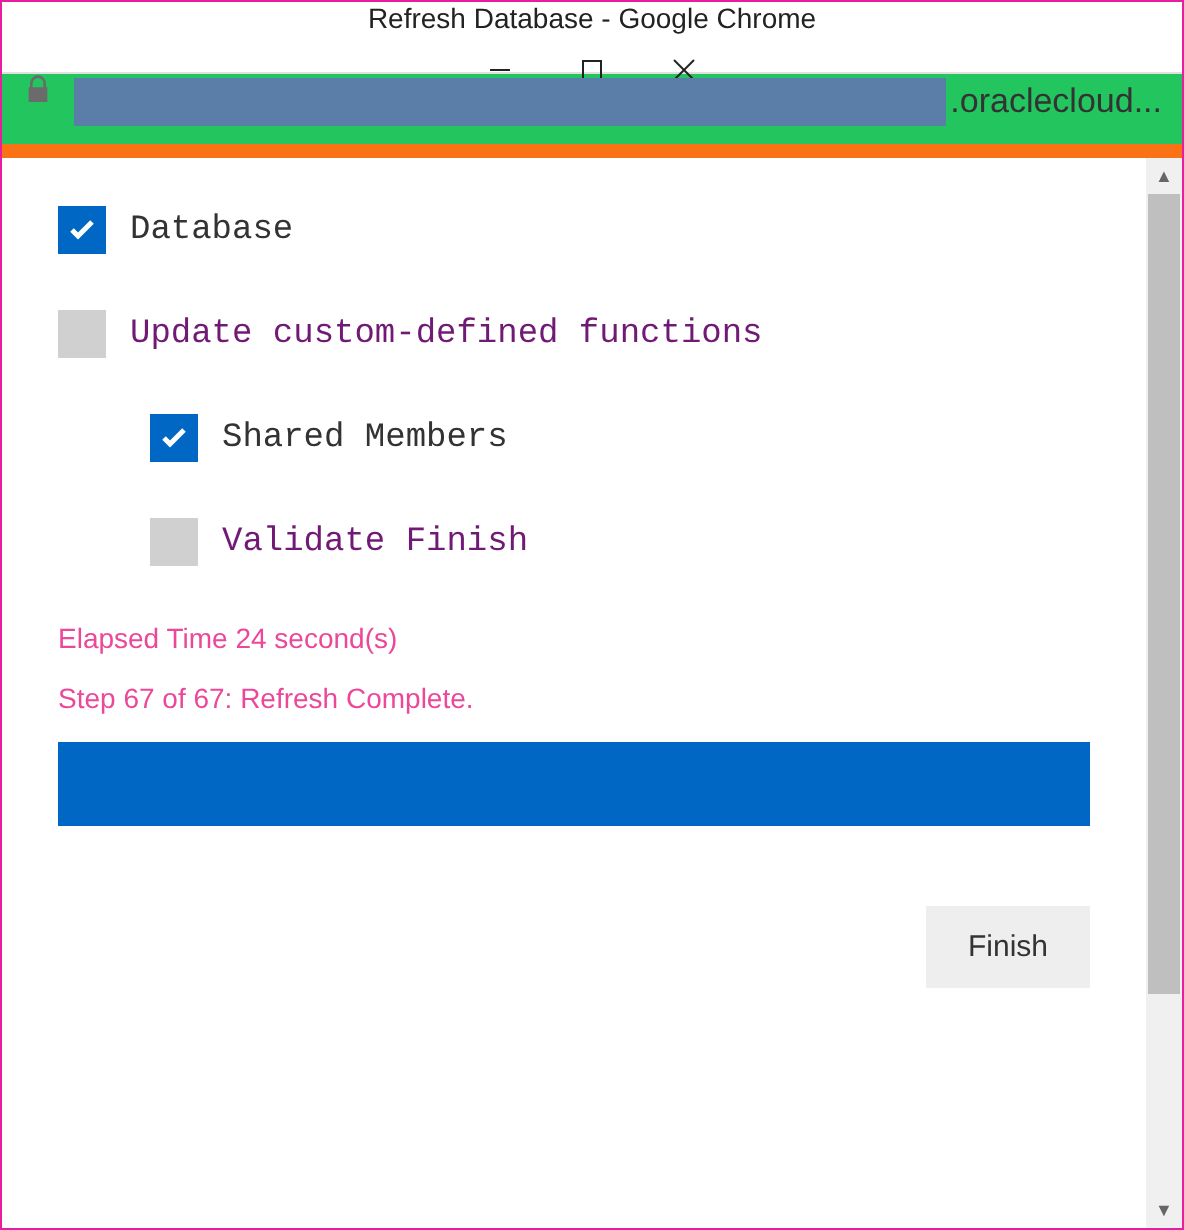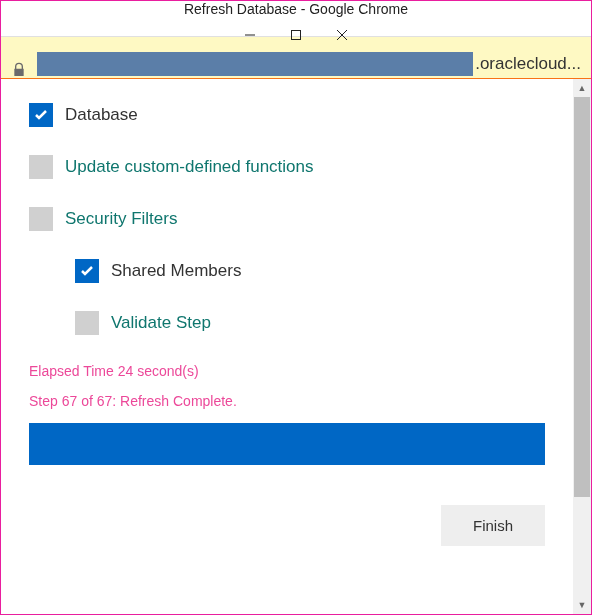--- a/index.html
+++ b/index.html
@@ -30,25 +30,25 @@
     .win-controls {
       display: flex;
     }
     .win-btn {
       width: 46px; height: 36px;
       display: flex; align-items: center; justify-content: center;
       color: #222;
     }
     .addrbar {
       display: flex;
-      align-items: flex-end;
-      background: #fef9c3;
+      align-items: flex-start;
+      background: #22c55e;
       height: 42px;
       padding: 0 10px;
-      border-bottom: 1px solid #f97316;
+      border-bottom: 7px solid #f97316;
     }
     .lock-icon {
       width: 16px; height: 16px;
       margin-right: 10px;
       color: #6b6b6b;
     }
     .url-box {
       flex: 1;
       display: flex;
       align-items: center;
@@ -91,51 +91,52 @@
       background: #bfbfbf;
     }
     .content {
       padding: 24px 28px 20px 28px;
       margin-right: 18px;
     }
     .checkbox-row {
       display: flex;
       align-items: center;
       margin-bottom: 28px;
+      font-family: Liberation Mono, monospace;
     }
     .checkbox-row.nested { margin-left: 46px; }
     .cb {
       width: 24px; height: 24px;
       margin-right: 12px;
       display: flex; align-items: center; justify-content: center;
       flex-shrink: 0;
     }
     .cb.checked { background: #0067c5; }
     .cb.unchecked { background: #d0d0d0; }
     .cb-label { font-size: 17px; }
     .cb-label.enabled { color: #333; }
-    .cb-label.disabled { color: #0f766e; }
+    .cb-label.disabled { color: #701a75; }
     .status-text {
       font-size: 14px;
       color: #ec4899;
       margin: 8px 0 14px 0;
     }
     .progress-bar {
       height: 42px;
       background: #0067c5;
       margin-bottom: 40px;
     }
     .button-row {
       display: flex;
       justify-content: flex-end;
     }
     .finish-btn {
       background: #eeeeee;
       border: none;
-      padding: 12px 32px;
+      padding: 12px 21px;
       font-size: 15px;
       color: #333;
       font-family: inherit;
     }
     .check-svg { width: 16px; height: 16px; }
   </style>
 </head>
 <body>
 
 <div class="titlebar">
@@ -184,37 +185,33 @@
           </svg>
       </div>
       <span class="cb-label enabled">Database</span>
     </div>
 
     <div class="checkbox-row">
       <div class="cb unchecked"></div>
       <span class="cb-label disabled">Update custom-defined functions</span>
     </div>
 
-    <div class="checkbox-row">
-      <div class="cb unchecked"></div>
-      <span class="cb-label disabled">Security Filters</span>
-    </div>
 
     <div class="checkbox-row nested">
       <div class="cb checked">
         <svg class="check-svg" viewBox="0 0 16 16">
             <path d="M3 8l3 3 7-7" stroke="#fff" stroke-width="2.5" fill="none"></path>
           </svg>
       </div>
       <span class="cb-label enabled">Shared Members</span>
     </div>
 
     <div class="checkbox-row nested">
       <div class="cb unchecked"></div>
-      <span class="cb-label disabled">Validate Step</span>
+      <span class="cb-label disabled">Validate Finish</span>
     </div>
 
     <div class="status-text">Elapsed Time 24 second(s)</div>
     <div class="status-text">Step 67 of 67: Refresh Complete.</div>
 
     <div class="progress-bar"></div>
 
     <div class="button-row">
       <button class="finish-btn">Finish</button>
     </div>

